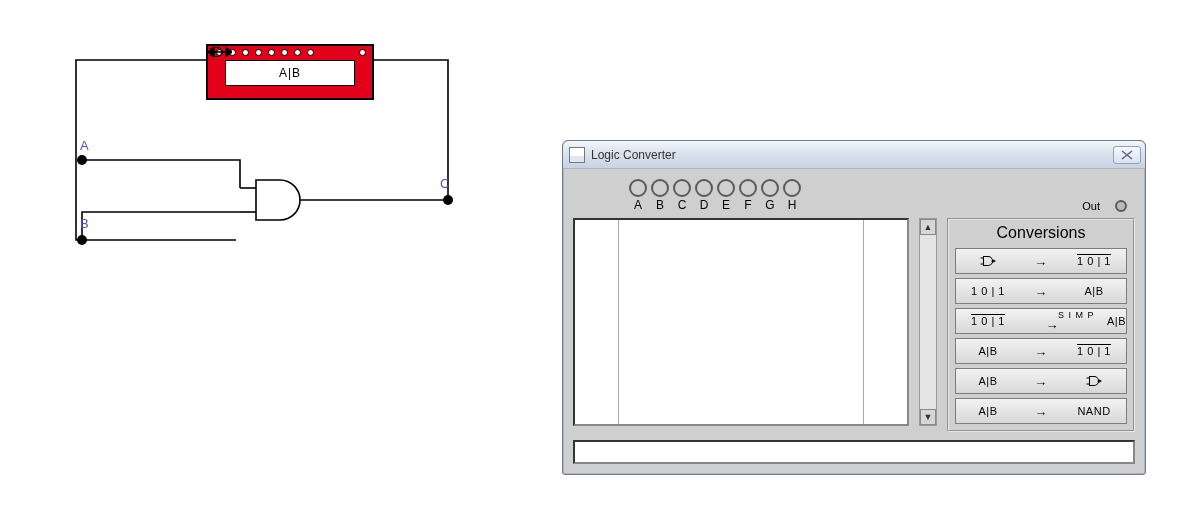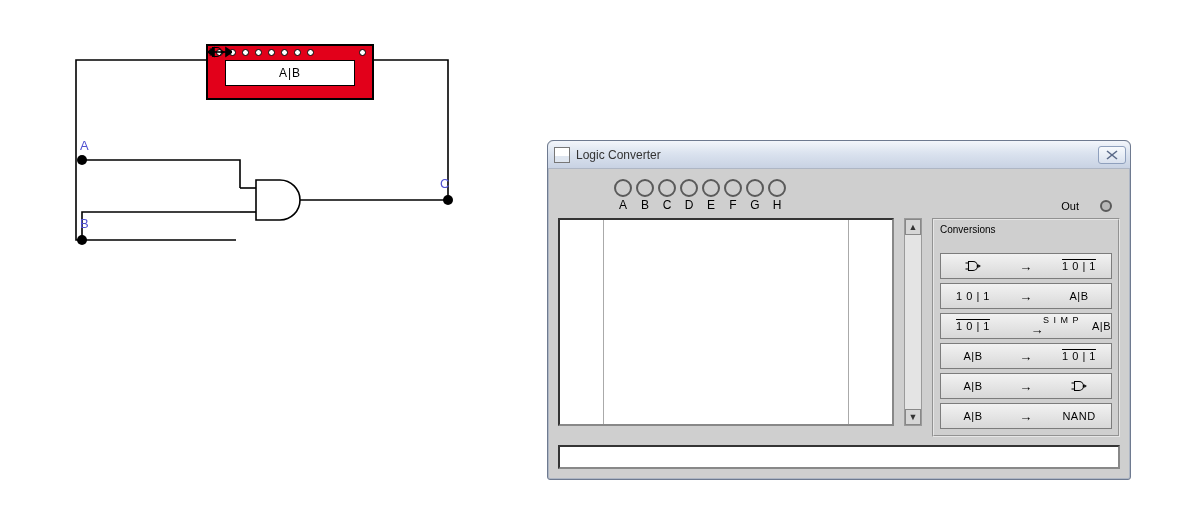--- a/index.html
+++ b/index.html
@@ -59,21 +59,21 @@
     align-items:center;
     justify-content:center;
     gap:6px;
     font-size:12px;
     letter-spacing:1px;
   }
 
   
   .window {
     position: absolute;
-    left: 547px;
+    left: 562px;
     top: 140px;
     width: 584px;
     border: 1px solid #6e7a90;
     border-radius: 6px 6px 3px 3px;
     background: #cfcfcf;
     box-shadow: 0 0 0 1px #aeb6c4 inset;
   }
   .titlebar {
     height: 28px;
     background: linear-gradient(#f3f6fb, #dbe3ef 45%, #c8d2e3);
@@ -109,21 +109,21 @@
   .inputs-row {
     display:flex; align-items:flex-end; justify-content:space-between;
     padding: 2px 8px 6px 56px;
   }
   .inputs-left { display:flex; gap:4px; }
   .in-col { display:flex; flex-direction:column; align-items:center; gap:1px; }
   .in-circle {
     width:18px; height:18px; border:2px solid #5a5a5a; border-radius:50%; background:#cfcfcf;
   }
   .in-letter { font-size:12px; }
-  .out-wrap { display:flex; align-items:center; gap:21px; }
+  .out-wrap { display:flex; align-items:center; gap:15px; }
   .out-dot { width:12px; height:12px; border:2px solid #5a5a5a; border-radius:50%; background:#b8b8b8; }
 
   .mid-row { display:flex; gap:10px; align-items:stretch; }
   .table-area {
     flex:1;
     display:flex;
     border:2px inset #888;
     background:#fff;
     height: 208px;
     position:relative;
@@ -144,21 +144,21 @@
     font-size:9px; color:#333;
   }
 
   .conv-panel {
     width: 188px;
     border:2px groove #e6e6e6;
     padding:4px 6px 6px 6px;
     background:#cfcfcf;
     display:flex; flex-direction:column; gap:4px;
   }
-  .conv-title { text-align:left; font-size:10px; margin-bottom:14px; }
+  .conv-title { text-align:center; font-size:16px; margin-bottom:2px; }
   .conv-btn {
     height:26px;
     border:1px solid #7c7c7c;
     background: linear-gradient(#f2f2f2,#d8d8d8);
     display:flex; align-items:center; justify-content:space-between;
     padding: 0 10px;
     font-size:11px;
     letter-spacing:0.5px;
   }
   .conv-btn .mid { flex:0 0 auto; font-size:13px; }

